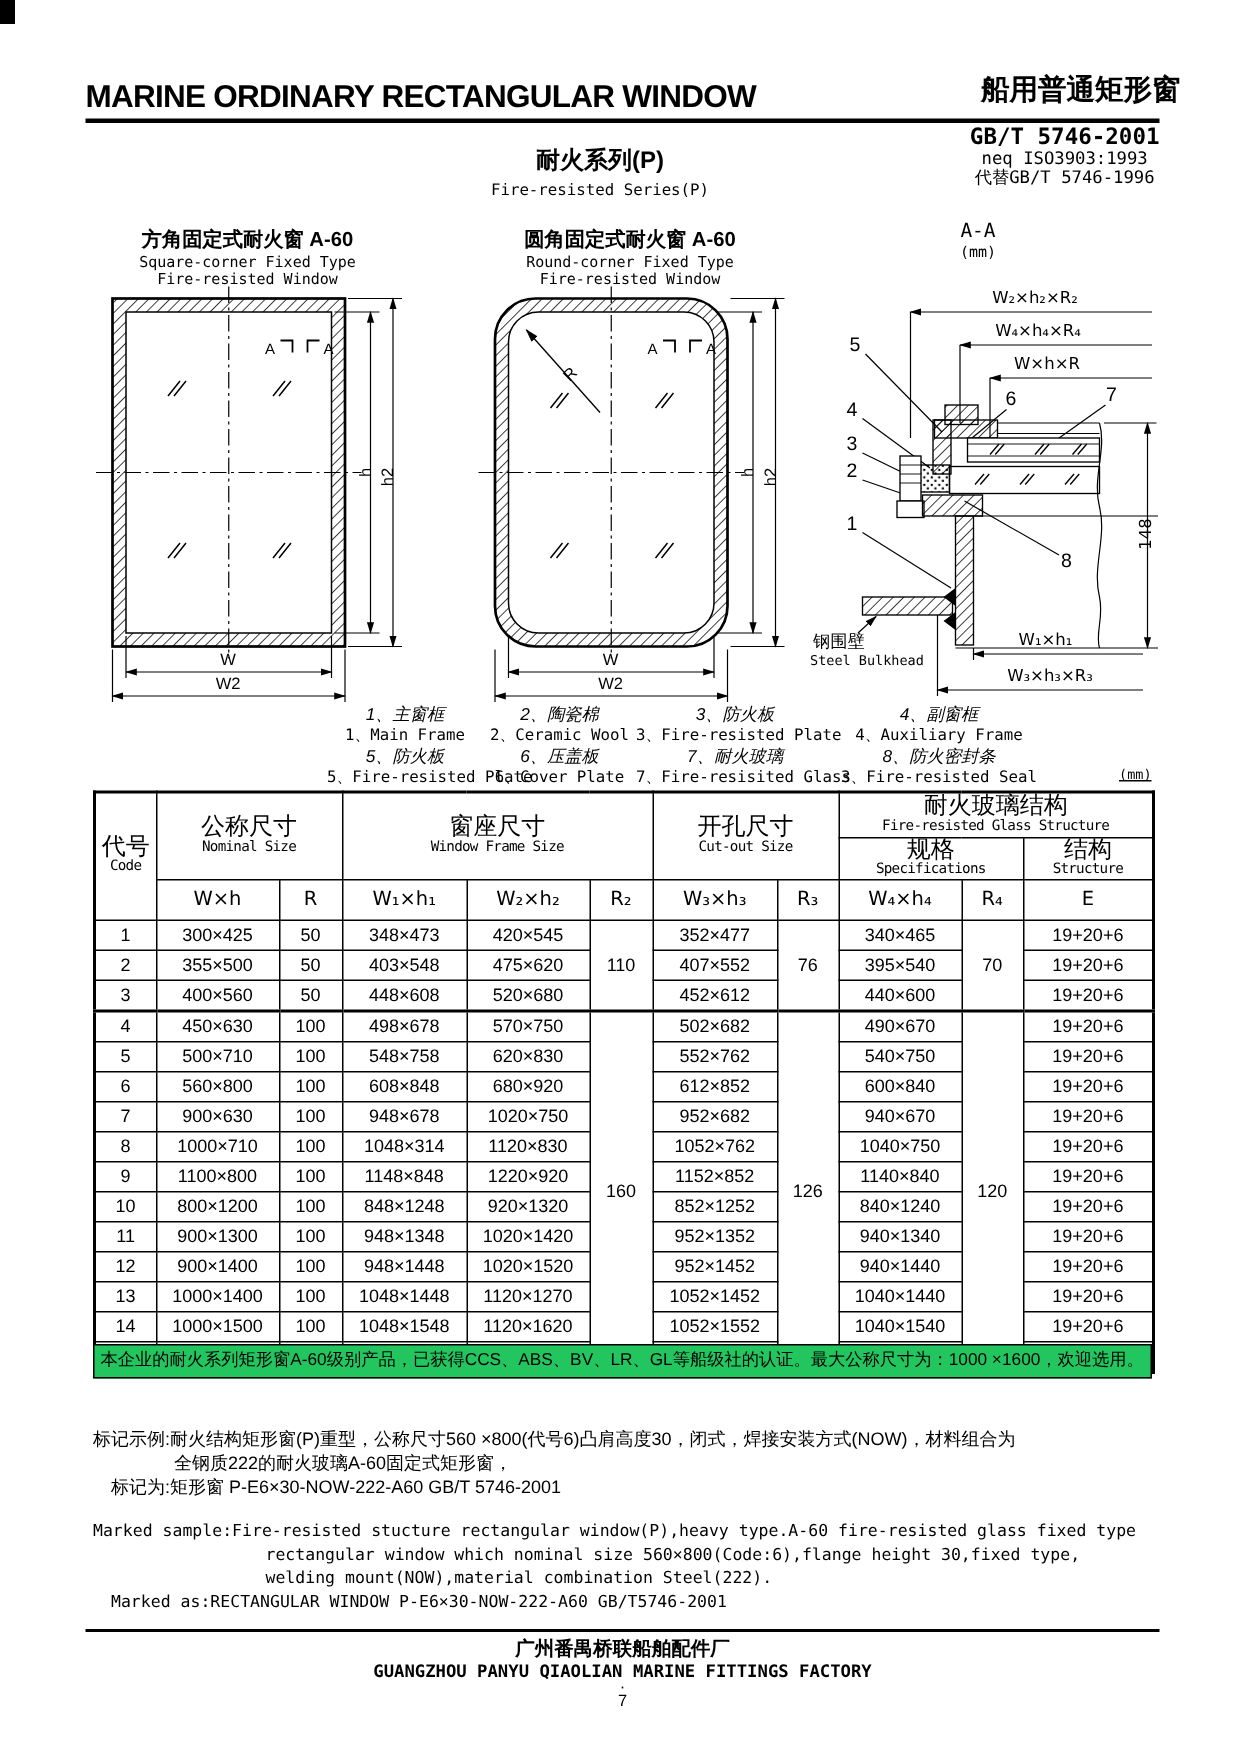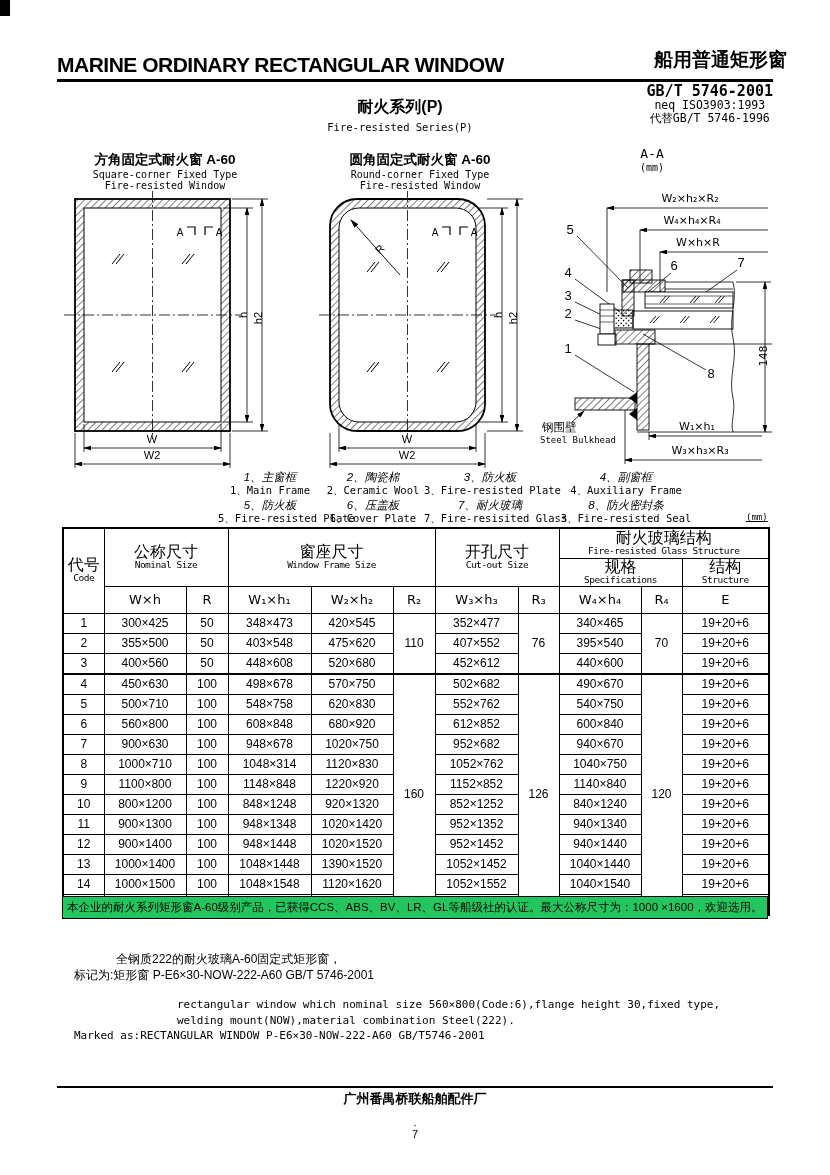--- a/index.html
+++ b/index.html
@@ -467,21 +467,21 @@
         <td>1020×1520</td>
         <td>952×1452</td>
         <td>940×1440</td>
         <td>19+20+6</td>
       </tr>
       <tr>
         <td>13</td>
         <td>1000×1400</td>
         <td>100</td>
         <td>1048×1448</td>
-        <td>1390×1520</td>
+        <td>1120×1270</td>
         <td>1052×1452</td>
         <td>1040×1440</td>
         <td>19+20+6</td>
       </tr>
       <tr>
         <td>14</td>
         <td>1000×1500</td>
         <td>100</td>
         <td>1048×1548</td>
         <td>1120×1620</td>
@@ -500,28 +500,31 @@
         <td>19+20+6</td>
       </tr>
     </tbody>
 </table>
 
 <div class="abs notebox">
   <div class="nzh">本企业的耐火系列矩形窗A-60级别产品，已获得CCS、ABS、BV、LR、GL等船级社的认证。最大公称尺寸为：1000 ×1600，欢迎选用。</div>
 </div>
 
 <div class="abs marking">
+  <div class="mzh">标记示例:耐火结构矩形窗(P)重型，公称尺寸560 ×800(代号6)凸肩高度30，闭式，焊接安装方式(NOW)，材料组合为</div>
   <div class="mzh ind1">全钢质222的耐火玻璃A-60固定式矩形窗，</div>
   <div class="mzh ind3">标记为:矩形窗  P-E6×30-NOW-222-A60  GB/T 5746-2001</div>
   <div class="gap"></div>
+  <div class="men">Marked sample:Fire-resisted stucture rectangular window(P),heavy type.A-60 fire-resisted glass fixed type</div>
   <div class="men ind2">rectangular window which nominal size 560×800(Code:6),flange height 30,fixed type,</div>
   <div class="men ind2">welding mount(NOW),material combination Steel(222).</div>
   <div class="men ind3">Marked as:RECTANGULAR WINDOW  P-E6×30-NOW-222-A60  GB/T5746-2001</div>
 </div>
 
 <div class="abs footer-rule"></div>
 <div class="abs factory">
   <div class="fzh">广州番禺桥联船舶配件厂</div>
+  <div class="fen">GUANGZHOU PANYU QIAOLIAN MARINE FITTINGS FACTORY</div>
 </div>
 <div class="abs pageno">
   <div>·</div>
   <div>7</div>
 </div>
 
 </body></html>

